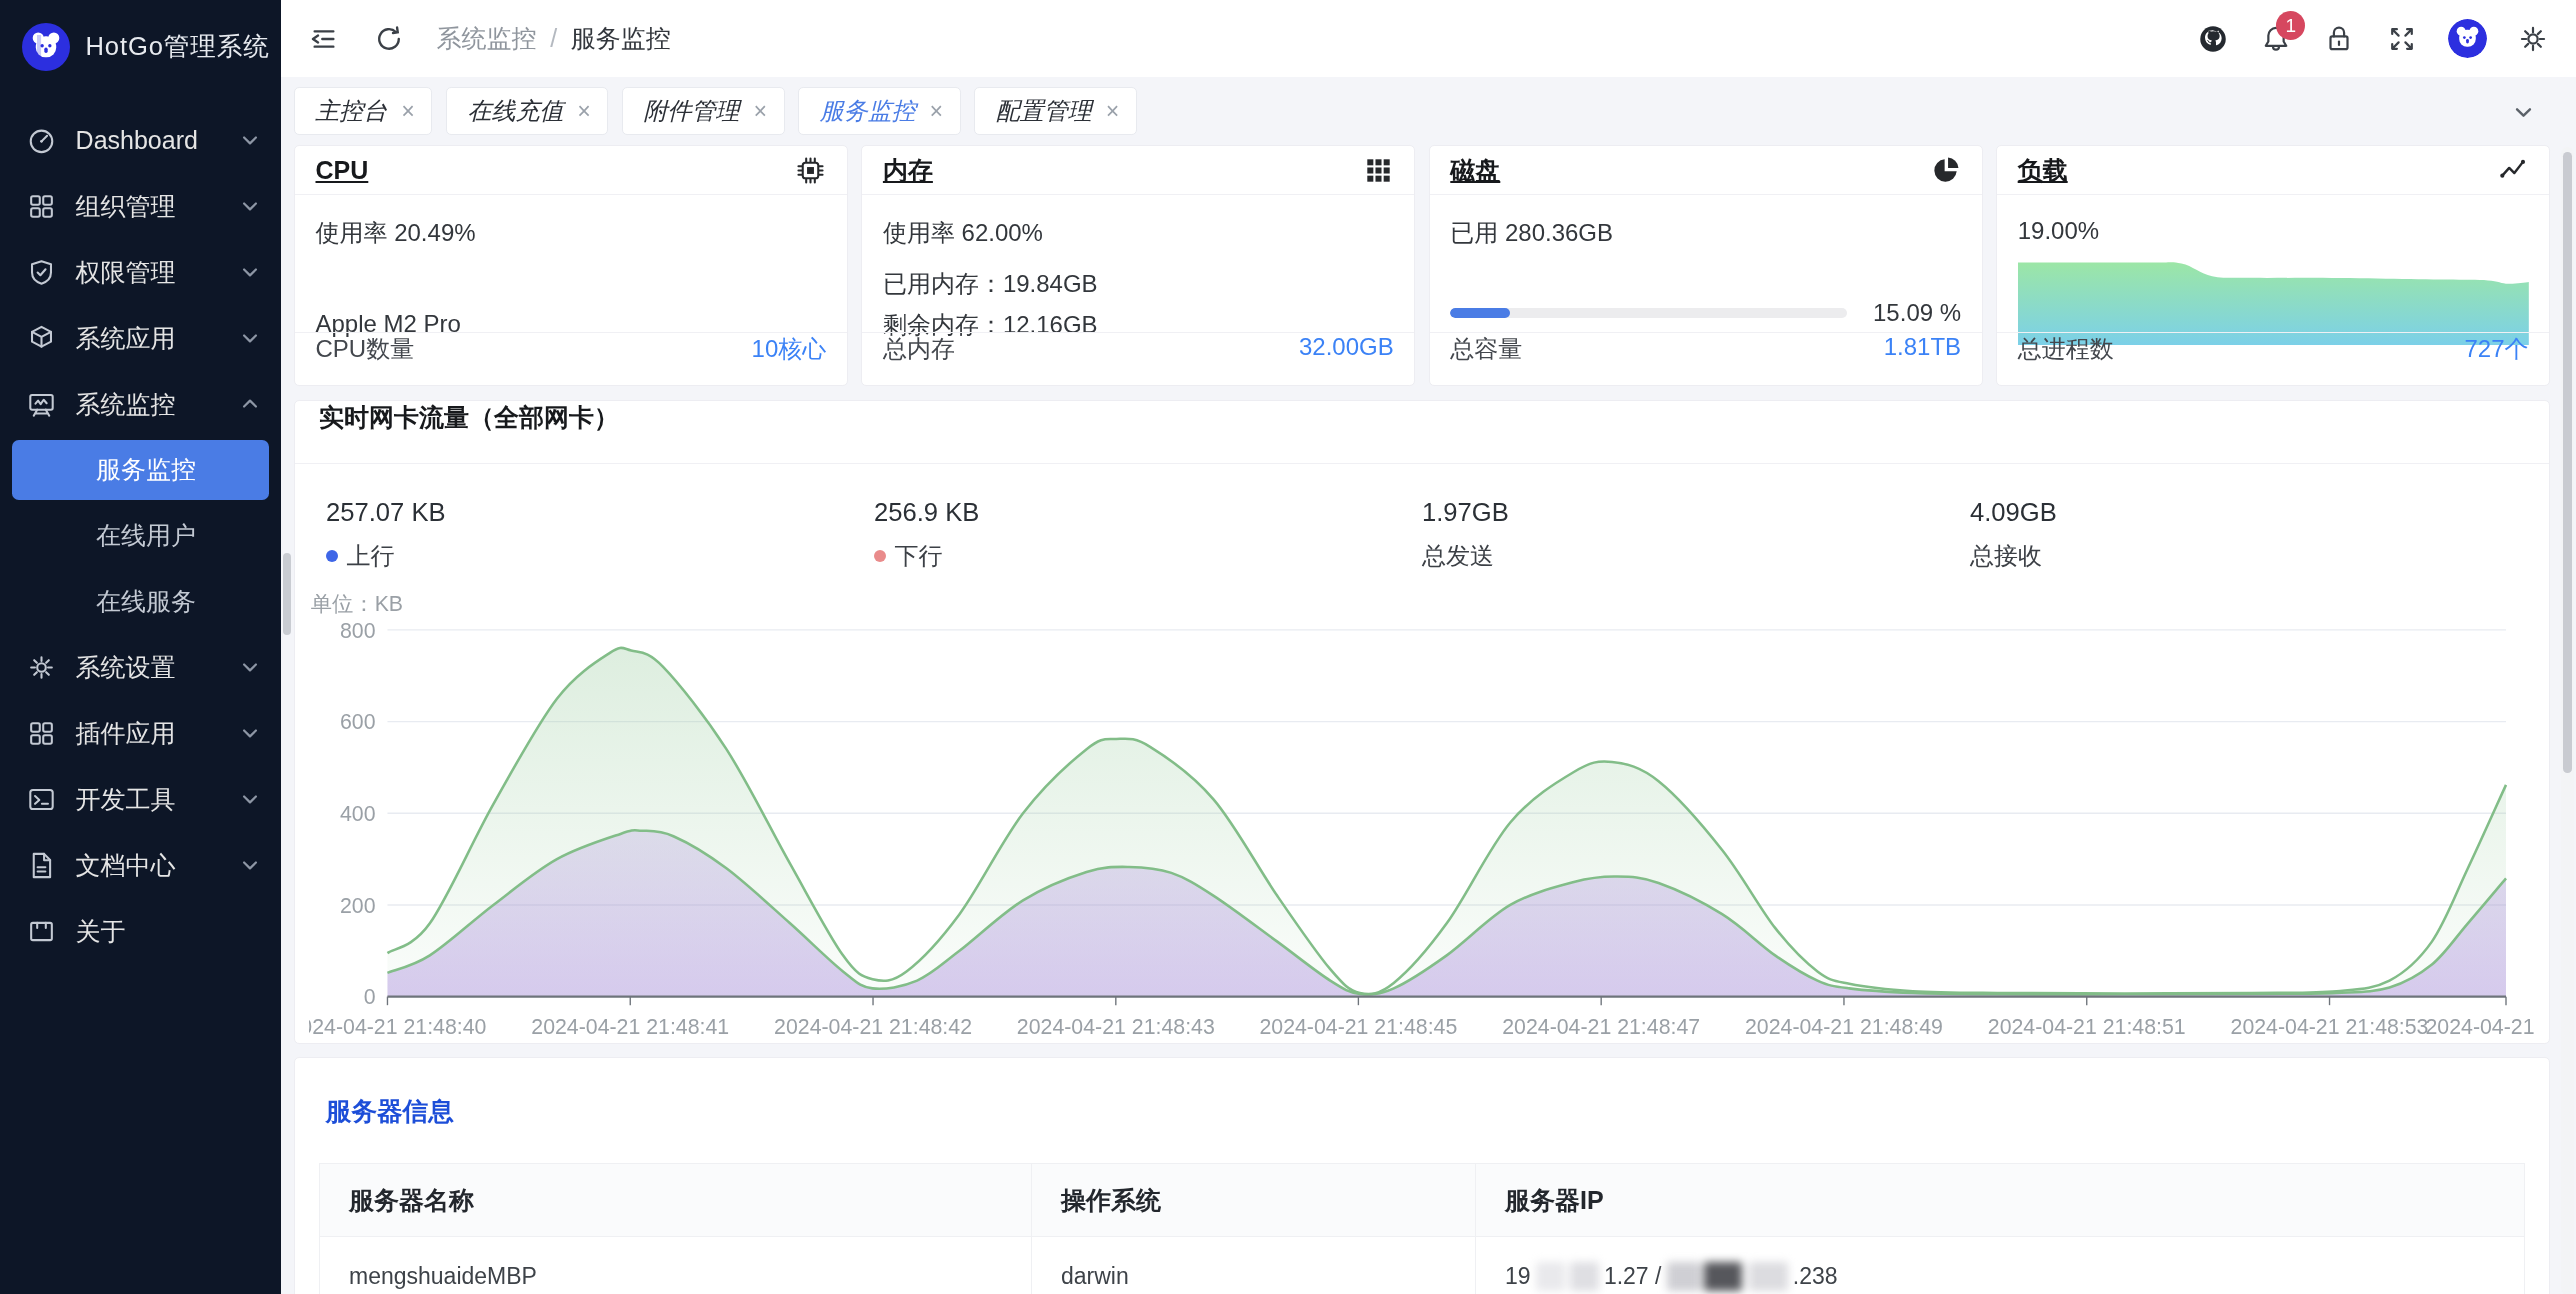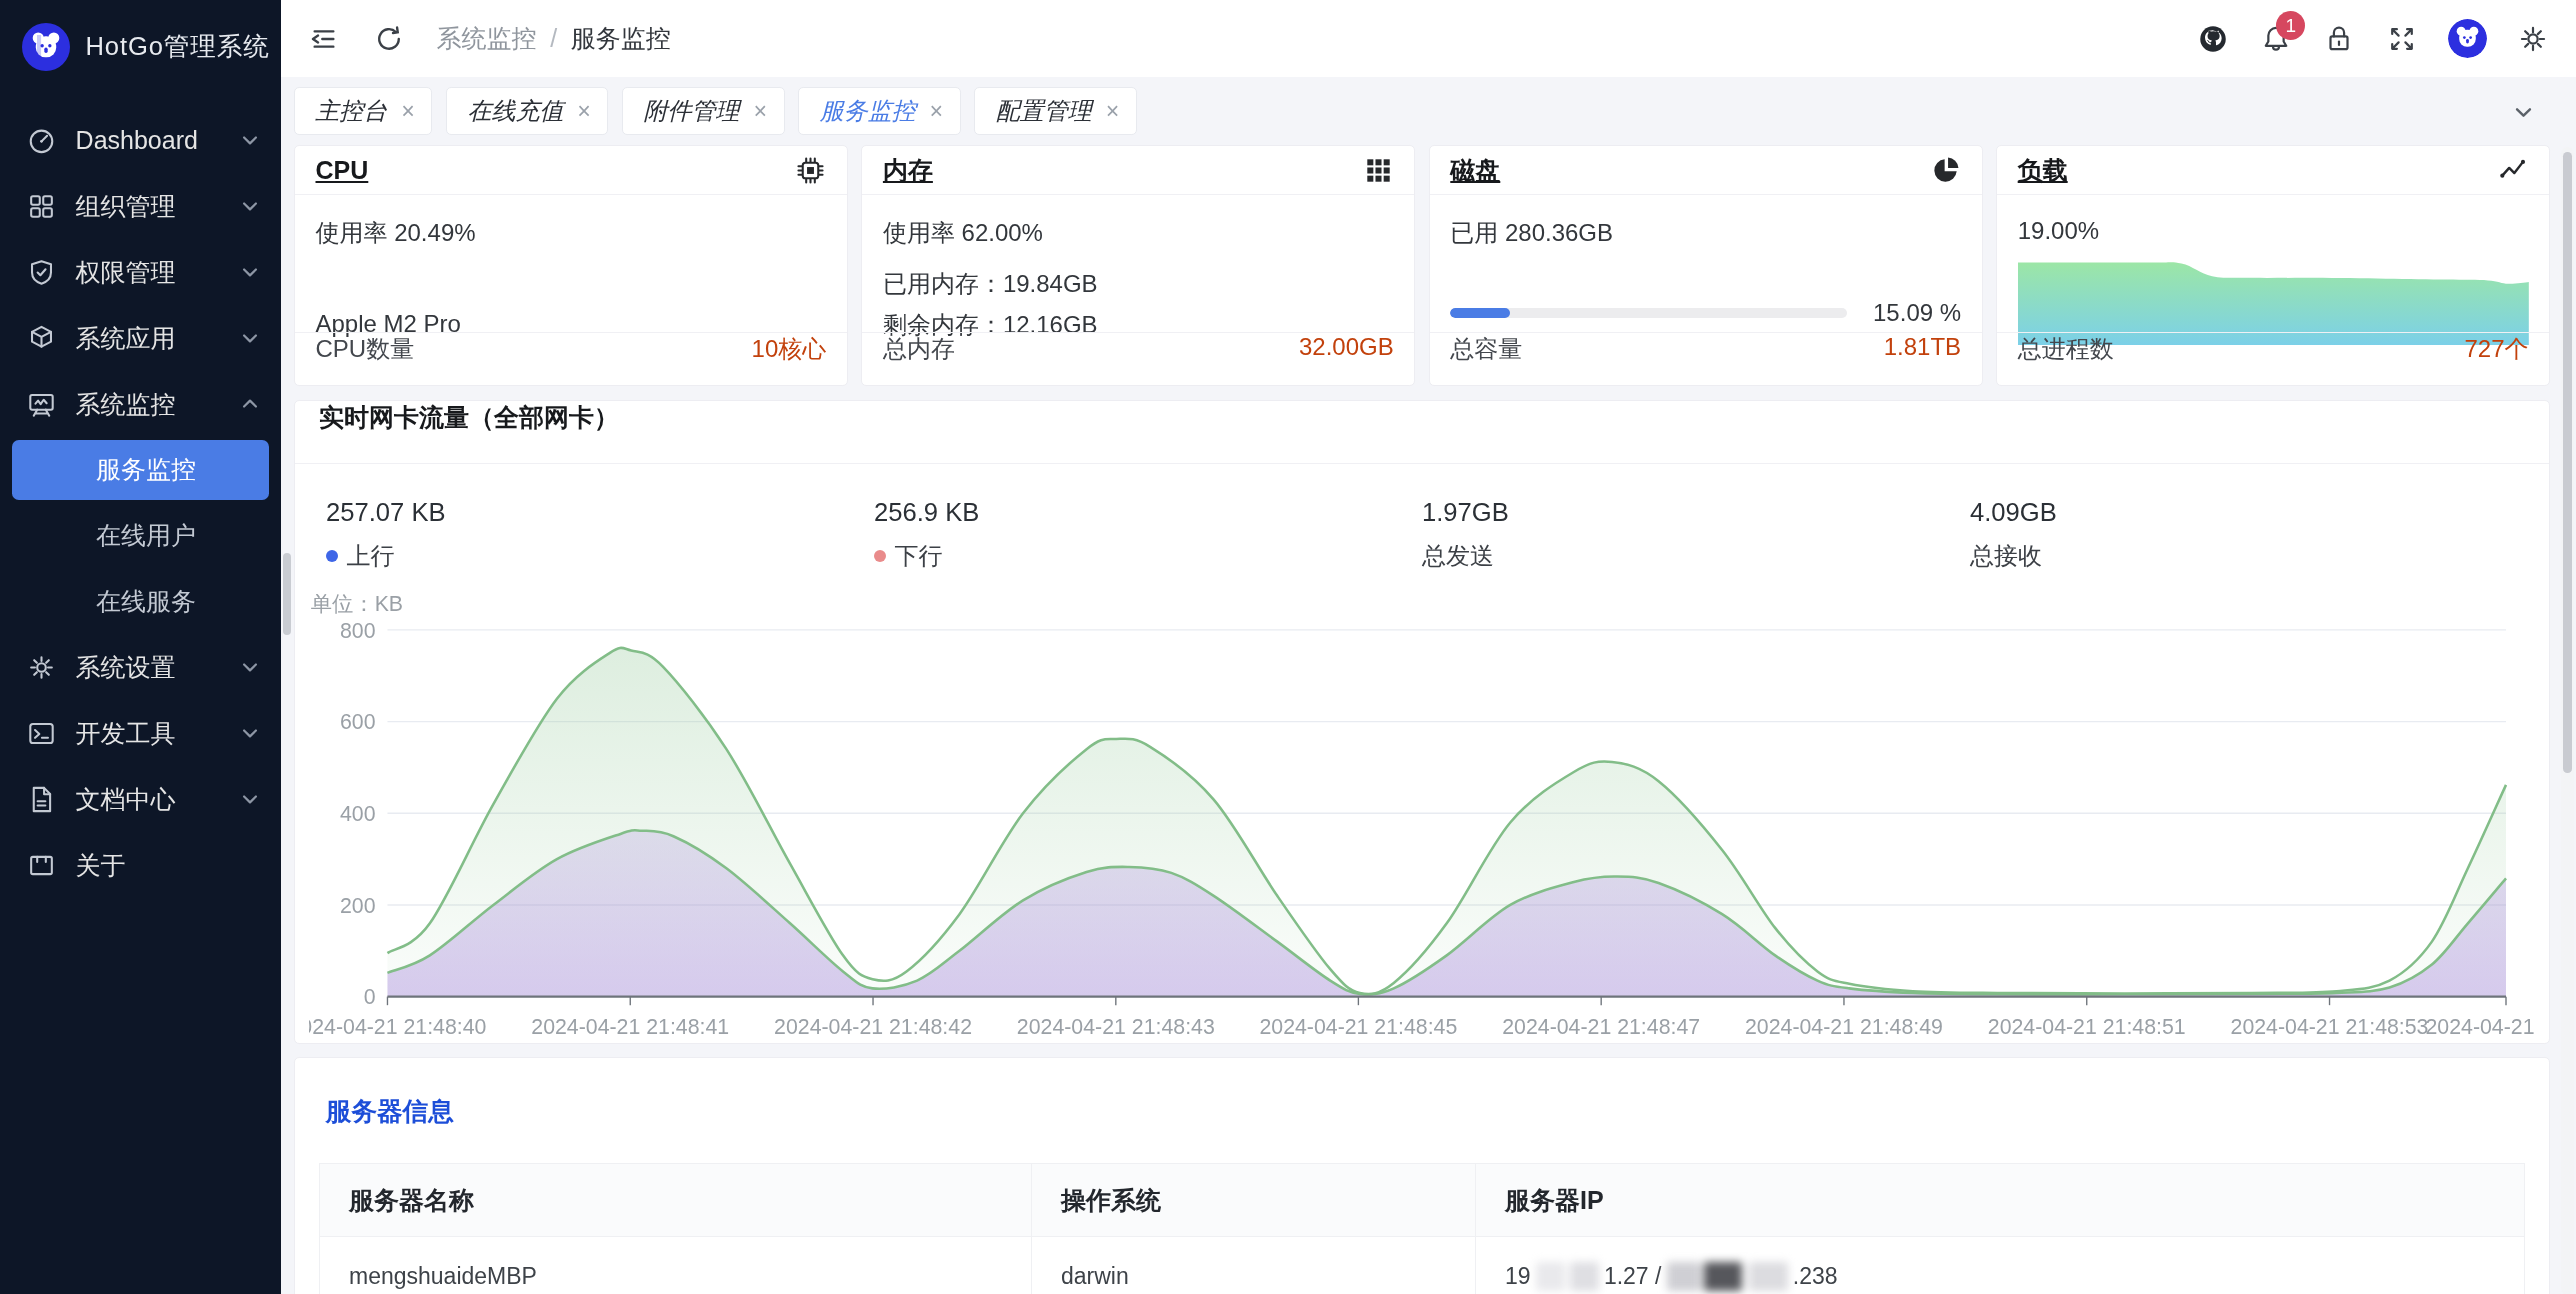--- a/index.html
+++ b/index.html
@@ -56,21 +56,21 @@
   .stat-row { display:grid; grid-template-columns:repeat(4,1fr); gap:13.6px; }
   .stat-card { position:relative; height:241px; }
   .card-h { height:49px; display:flex; align-items:center; justify-content:space-between; padding:0 20.5px; border-bottom:0.9px solid #f0f0f4; }
   .card-title { font-size:25px; font-weight:bold; color:#17191c;text-decoration:underline; }
   .corner-icon { width:31px; height:31px; color:#26282b; }
   .corner-icon svg { width:31px; height:31px; display:block; }
   .card-b { padding:22px 20.5px 0 20.5px; font-size:24px; color:#33373c; }
   .card-f { position:absolute; left:0; right:0; bottom:0; height:53px; border-top:0.9px solid #f0f0f4;
     display:flex; align-items:flex-start; justify-content:space-between; padding:0 20.5px; font-size:24px; }
   .f-label { color:#43474d; }
-  .f-value { color:#c2410c; }
+  .f-value { color:#3b82f6; }
   .line2 { margin-top:61px; }
   .mem-line { margin-top:19px; }
   .mem-line + .mem-line { margin-top:8.5px; }
   .disk-row { display:flex; align-items:center; margin-top:48px; }
   .progress { flex:1; height:10.2px; border-radius:5.1px; background:#ececee; overflow:hidden; }
   .progress-fill { height:10.2px; border-radius:5.1px; background:#4a7ce5; }
   .disk-pct { width:99px; margin-left:15.4px; text-align:right; font-size:24px; color:#33373c; line-height:1.3; }
   .spark-box { margin-top:15.4px; height:85px; }
   .spark-box svg { width:100%; height:85px; display:block; }
 
@@ -204,20 +204,36 @@
           <div class="m-subitem">在线服务</div>
         </div>
         <div class="m-item">
           <span class="s-icon">
             <svg viewBox="0 0 36 36" fill="none" stroke="currentColor" stroke-width="2.4" stroke-linecap="round" stroke-linejoin="round">
               <circle cx="18" cy="18" r="5"></circle>
               <path d="M18 6v4.4M18 25.6V30M6 18h4.4M25.6 18H30M9.5 9.5l3.1 3.1M23.4 23.4l3.1 3.1M26.5 9.5l-3.1 3.1M12.6 23.4l-3.1 3.1"></path>
             </svg>
           </span>
           <span>系统设置</span>
+          <span class="m-chev">
+            <svg viewBox="0 0 26 26" fill="none" stroke="currentColor" stroke-width="2.6" stroke-linecap="round" stroke-linejoin="round">
+              <path d="M6 10l7 7 7-7"></path>
+            </svg>
+          </span>
+        </div>
+        <div class="m-item">
+          <span class="s-icon">
+            <svg viewBox="0 0 36 36" fill="none" stroke="currentColor" stroke-width="2.4" stroke-linecap="round" stroke-linejoin="round">
+              <rect x="6" y="6" width="10" height="10" rx="2"></rect>
+              <rect x="20" y="6" width="10" height="10" rx="2"></rect>
+              <rect x="6" y="20" width="10" height="10" rx="2"></rect>
+              <rect x="20" y="20" width="10" height="10" rx="2"></rect>
+            </svg>
+          </span>
+          <span>插件应用</span>
           <span class="m-chev">
             <svg viewBox="0 0 26 26" fill="none" stroke="currentColor" stroke-width="2.6" stroke-linecap="round" stroke-linejoin="round">
               <path d="M6 10l7 7 7-7"></path>
             </svg>
           </span>
         </div>
         <div class="m-item">
           <span class="s-icon">
             <svg viewBox="0 0 36 36" fill="none" stroke="currentColor" stroke-width="2.4" stroke-linecap="round" stroke-linejoin="round">
               <rect x="5" y="7" width="26" height="22" rx="3"></rect>

